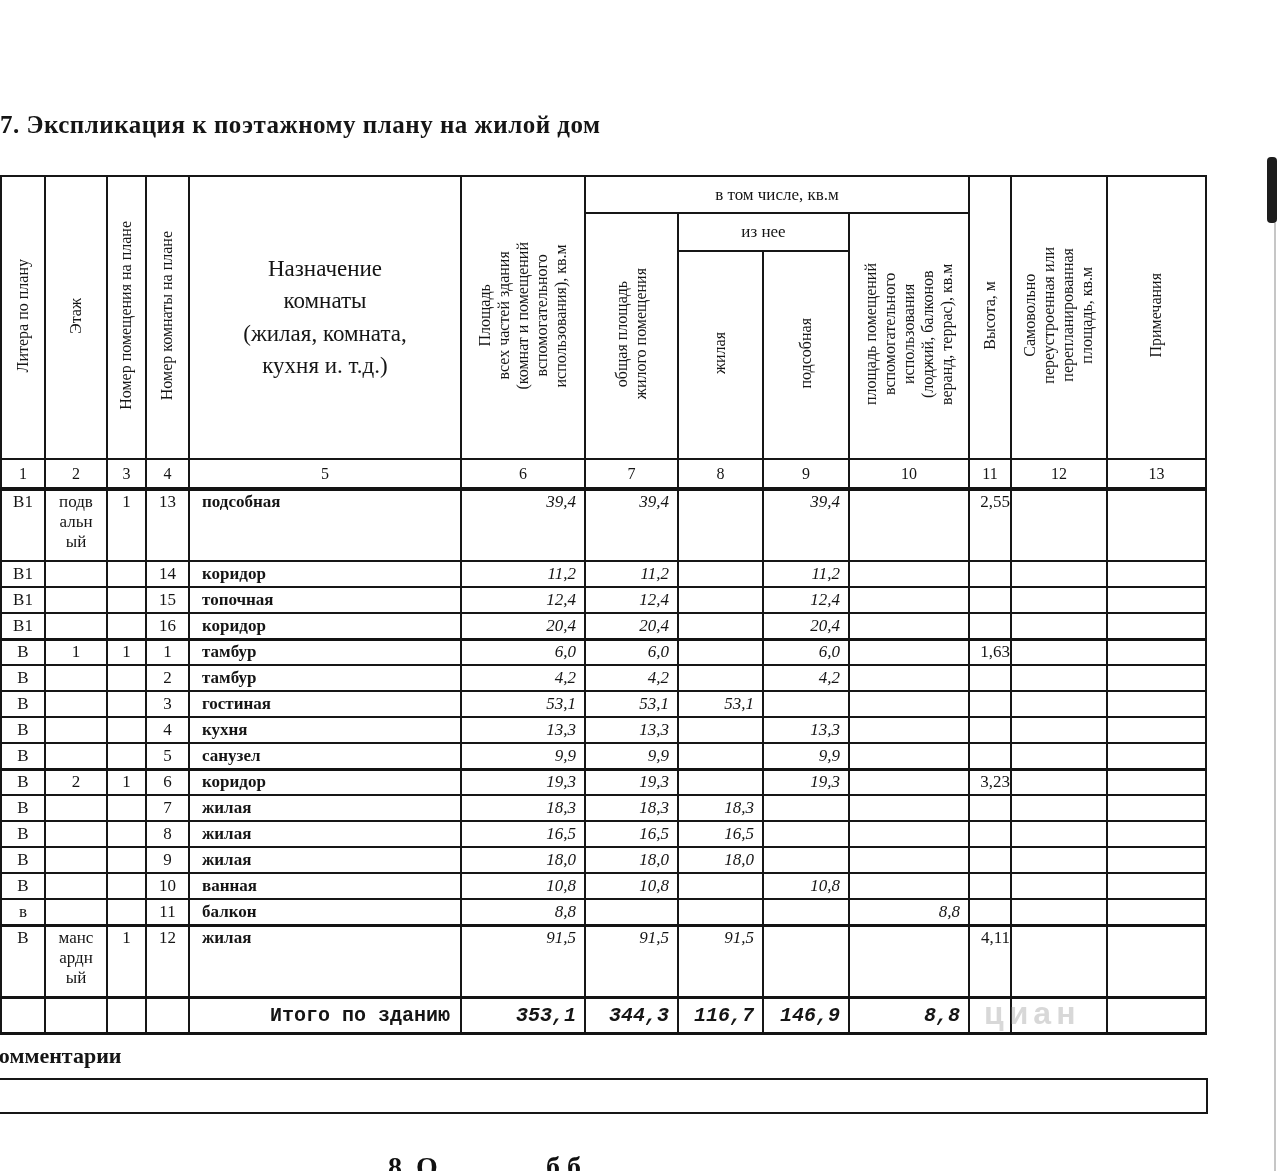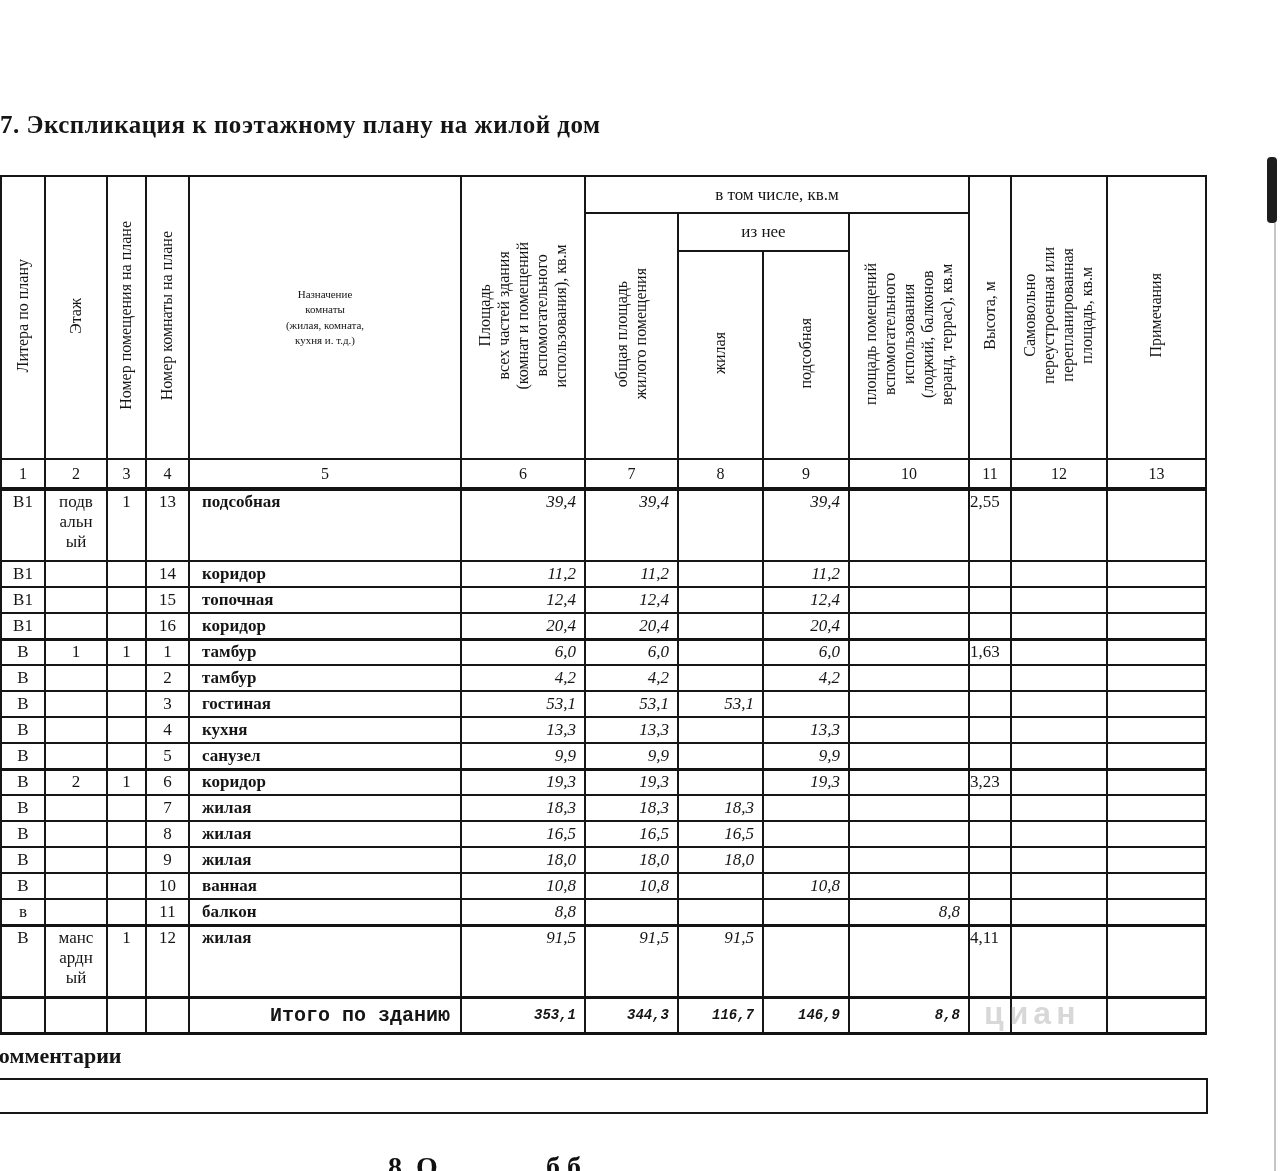--- a/index.html
+++ b/index.html
@@ -16,36 +16,36 @@
     position:absolute;top:175px;left:0;width:1205px;
     border-collapse:collapse;table-layout:fixed;
   }
   th,td{border:2px solid #161616;padding:0;overflow:hidden;}
   thead th{font-weight:normal;font-size:16px;text-align:center;vertical-align:middle;background:#fff;}
   .h-group{font-size:17px;}
   .vtext{
     writing-mode:vertical-rl;transform:rotate(180deg);
     white-space:pre-line;line-height:1.18;display:inline-block;text-align:center;
   }
-  .htext{white-space:pre-line;display:inline-block;font-size:11px;line-height:1.4;}
+  .htext{white-space:pre-line;display:inline-block;font-size:23px;line-height:1.4;}
   .hr-a{height:37px;} .hr-b{height:38px;} .hr-c{height:208px;}
   .hr-num{height:30px;}
   .hr-num td{font-size:16px;text-align:center;border-bottom:4px solid #131313;}
   tbody tr{height:26px;}
   tbody td{font-size:17px;vertical-align:middle;white-space:pre-line;}
   .c-center{text-align:center;}
   .c-name{text-align:left;padding-left:12px;font-weight:bold;}
   .c-val{text-align:right;padding-right:8px;font-style:italic;}
-  .c-height{text-align:left;margin-top:16px;}
+  .c-height{text-align:right;margin-top:16px;}
   tr.tall{height:72px;}
   tr.tall td{vertical-align:top;padding-top:1px;}
   tr.thick-top td{border-top:3px solid #131313;}
   tr.totals{height:36px;}
   tr.totals td{font-weight:bold;border-top:3px solid #131313;border-bottom:3px solid #131313;font-family:Liberation Mono, monospace;}
-  tr.totals .c-val{font-style:italic;font-size:14px;}
+  tr.totals .c-val{font-style:italic;font-size:20px;}
   .c-total-label{text-align:right;padding-right:10px;font-size:20px;font-weight:bold;}
   .comments-label{position:absolute;top:1043px;left:-16px;font-size:22px;font-weight:bold;}
   .comments-box{position:absolute;top:1078px;left:-8px;width:1212px;height:32px;border:2px solid #161616;background:#fff;}
   .watermark{
     position:absolute;top:995px;left:984px;
     font-family:"Liberation Sans", sans-serif;font-size:32px;font-weight:bold;
     color:rgba(125,125,125,0.30);letter-spacing:5px;
   }
   .frag{position:absolute;top:1151px;font-size:28px;font-weight:bold;color:#111;}
   .frag1{left:388px;} .frag2{left:546px;}

